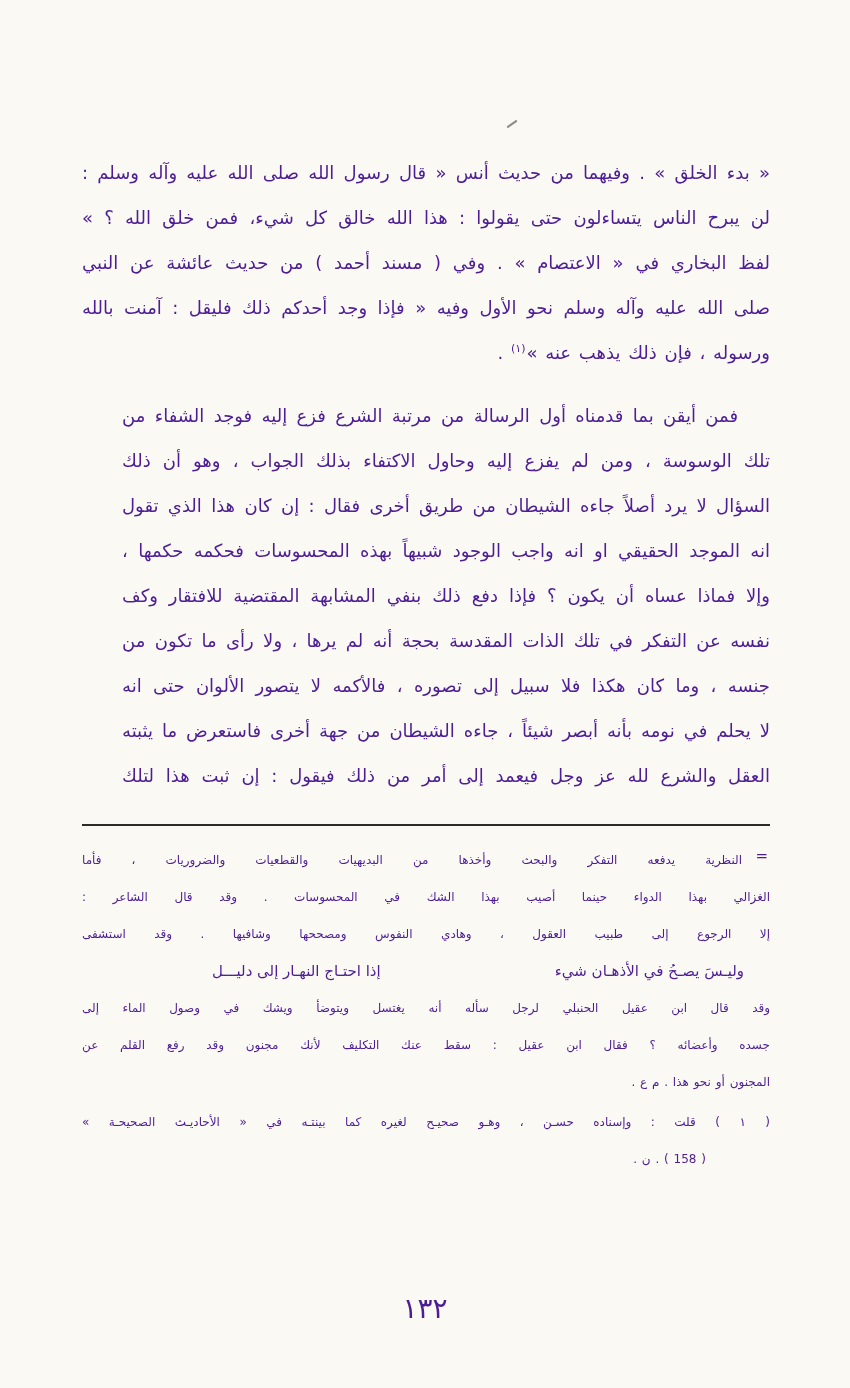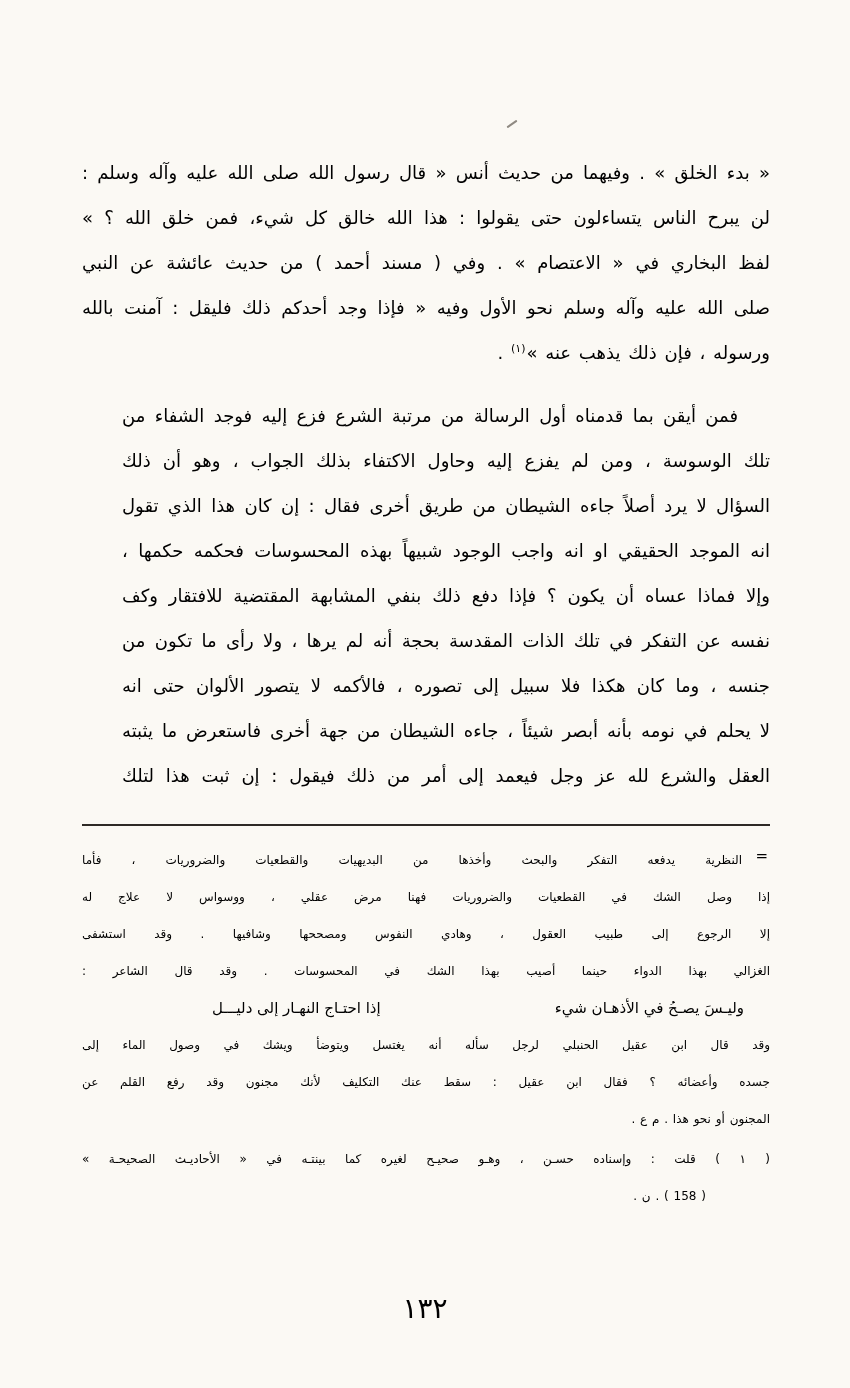--- a/index.html
+++ b/index.html
@@ -5,21 +5,21 @@
   html, body { margin: 0; padding: 0; }
   body {
     width: 850px; height: 1388px;
     background: #d9d6d0;
     font-family: "DejaVu Sans", sans-serif;
   }
   .page {
     position: relative;
     width: 850px; height: 1388px;
     background: #fbf9f4;
-    color: #000000;
+    color: #4c1d95;
     overflow: hidden;
   }
   .content {
     position: absolute;
     top: 150px; left: 82px; right: 80px;
     direction: rtl;
   }
   .m-line {
     font-size: 18px;
     line-height: 45px;
@@ -109,23 +109,22 @@
 
     </div>
 
     <hr class="rule">
 
     <div class="footnotes">
 
       <span class="fn-marker">=</span>
 
       <div class="fn-line fn-first">النظرية يدفعه التفكر والبحث وأخذها من البديهيات والقطعيات والضروريات ، فأما</div>
-      <div class="fn-line">إذا وصل الشك في القطعيات والضروريات فهنا مرض عقلي ، ووسواس لا علاج له</div>
+      <div class="fn-line">الغزالي بهذا الدواء حينما أصيب بهذا الشك في المحسوسات . وقد قال الشاعر :</div>
       <div class="fn-line">إلا الرجوع إلى طبيب العقول ، وهادي النفوس ومصححها وشافيها . وقد استشفى</div>
-      <div class="fn-line">الغزالي بهذا الدواء حينما أصيب بهذا الشك في المحسوسات . وقد قال الشاعر :</div>
 
       <div class="poem">
         <span>وليـسَ يصـحُ في الأذهـان شيء</span>
         <span>إذا احتـاج النهـار إلى دليـــل</span>
       </div>
 
       <div class="fn-line">وقد قال ابن عقيل الحنبلي لرجل سأله أنه يغتسل ويتوضأ ويشك في وصول الماء إلى</div>
       <div class="fn-line">جسده وأعضائه ؟ فقال ابن عقيل : سقط عنك التكليف لأنك مجنون وقد رفع القلم عن</div>
       <div class="fn-line endline">المجنون أو نحو هذا . م ع .</div>
 

